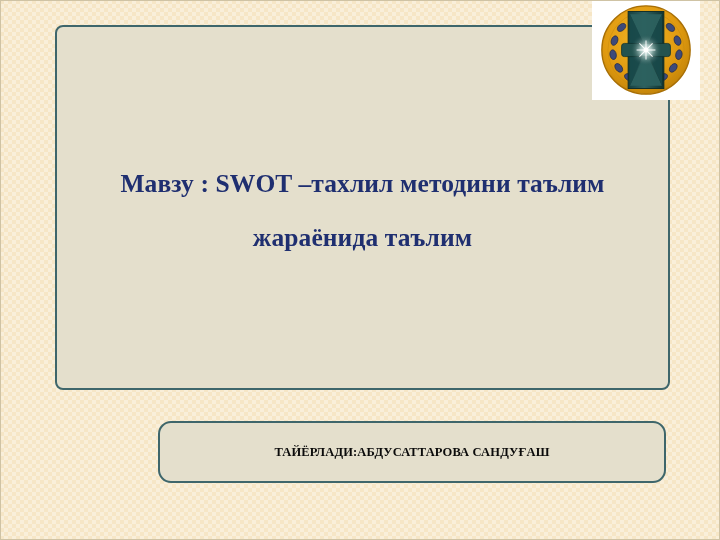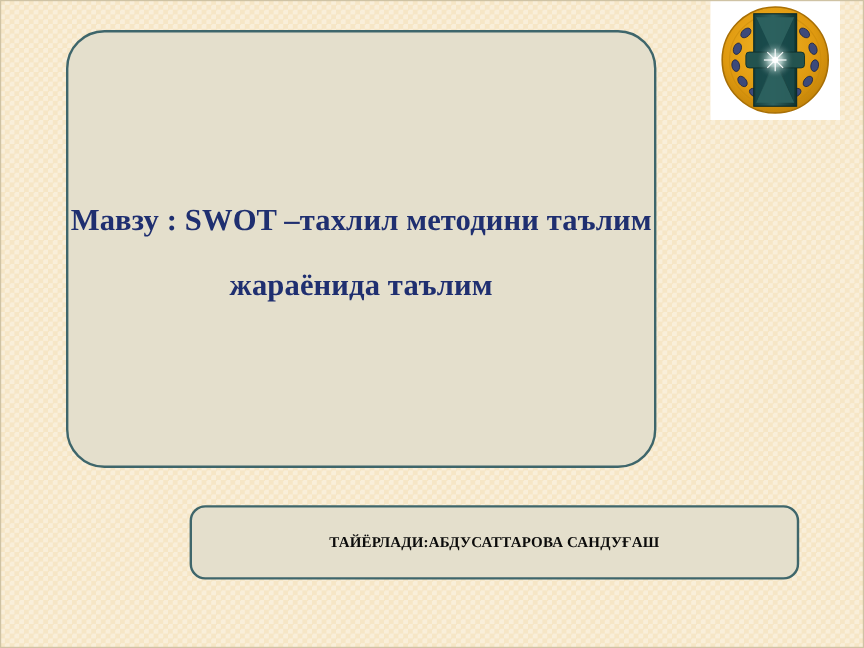--- a/index.html
+++ b/index.html
@@ -33,26 +33,26 @@
     left: 0; top: 0; right: 0; bottom: 0;
     border: 1px solid #cfc3a4;
     pointer-events: none;
   }
 
   
   .main-panel {
     position: absolute;
     left: 55px;
     top: 25px;
-    width: 492px;
+    width: 615px;
     height: 365px;
     box-sizing: border-box;
     background-color: #e4dfcc;
     border: 2px solid #3e666b;
-    border-radius: 32px;
+    border-radius: 8px;
     display: flex;
     flex-direction: column;
     align-items: center;
     justify-content: center;
   }
 
   .title-block {
     width: 560px;
     text-align: center;
     margin-top: 6px;

